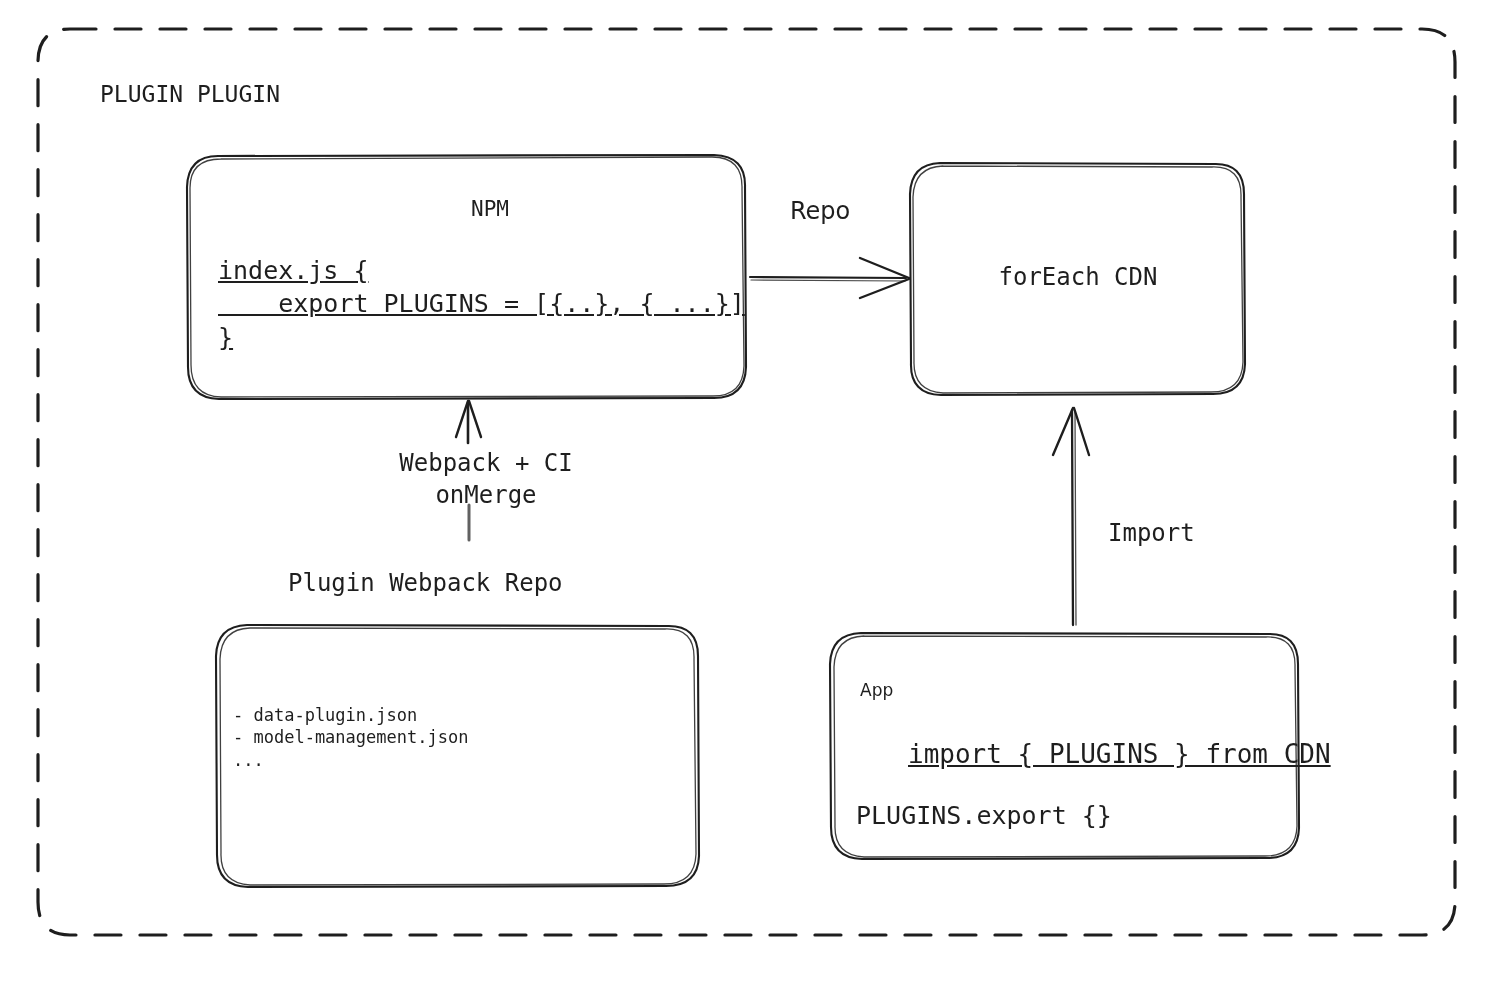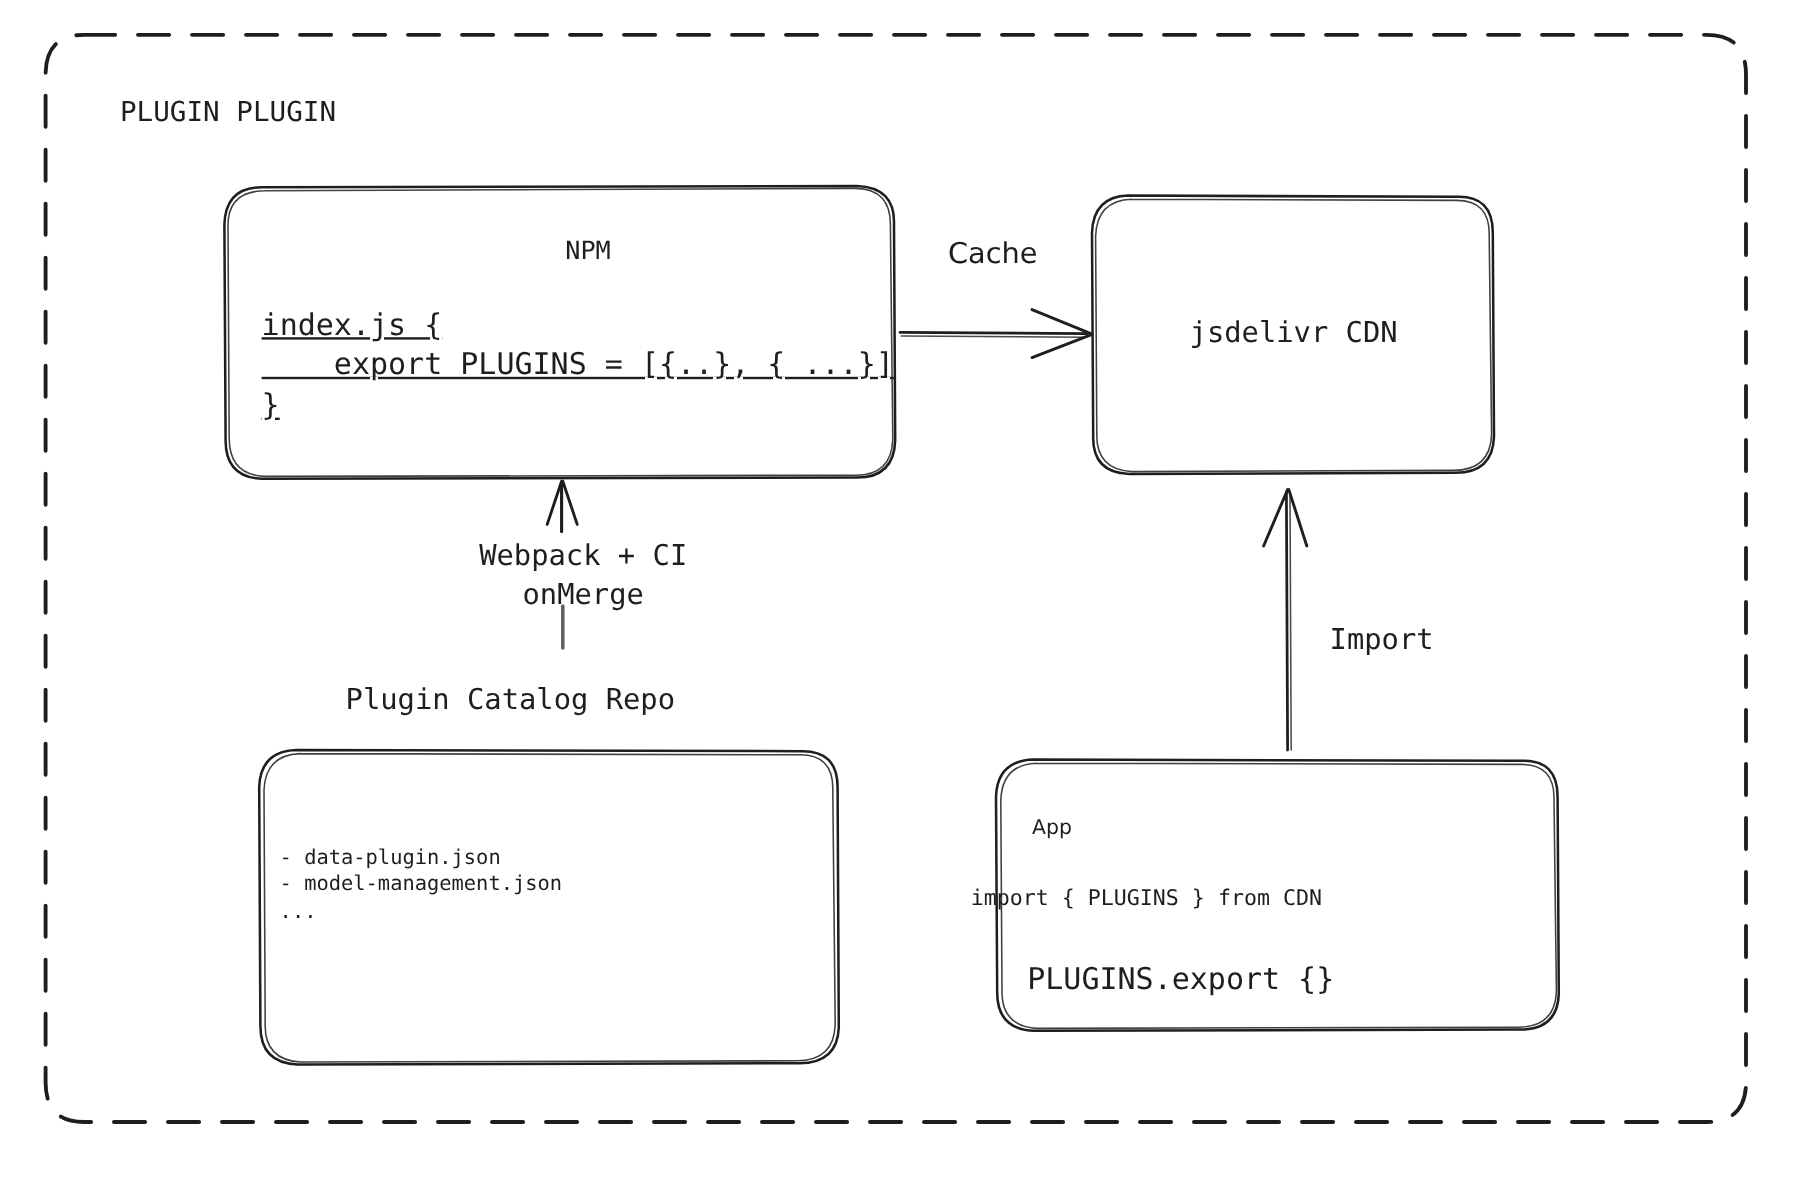--- a/index.html
+++ b/index.html
@@ -91,22 +91,23 @@
     left: 1108px; top: 518px;
     font-size: 24px;
   }
 
   #app-title {
     left: 860px; top: 680px;
     font-size: 17px;
   }
 
   #app-code-1 {
-    left: 809px; top: 738px;
-    font-size: 18px;
+    left: 908px; top: 738px;
+    font-size: 26px;
+    text-decoration: underline;
   }
 
   #app-code-2 {
     left: 856px; top: 800px;
     font-size: 25px;
   }
 </style>
 </head>
 <body>
 
@@ -168,28 +169,28 @@
 </svg>
 
 <div class="txt mono" id="group-title">PLUGIN PLUGIN</div>
 
 <div class="txt mono" id="npm-title">NPM</div>
 
 <div class="txt mono" id="npm-code">index.js {
     export PLUGINS = [{..}, { ...}]
 }</div>
 
-<div class="txt sans" id="cache-label">Cache</div>
-
-<div class="txt mono" id="cdn-title">jsdelivr CDN</div>
+<div class="txt sans" id="cache-label">Repo</div>
+
+<div class="txt mono" id="cdn-title">forEach CDN</div>
 
 <div class="txt mono" id="webpack-label">Webpack + CI
 onMerge</div>
 
-<div class="txt mono" id="repo-title">Plugin Catalog Repo</div>
+<div class="txt mono" id="repo-title">Plugin Webpack Repo</div>
 
 <div class="txt mono" id="repo-list">- data-plugin.json
 - model-management.json
 ...</div>
 
 <div class="txt mono" id="import-label">Import</div>
 
 <div class="txt sans" id="app-title">App</div>
 
 <div class="txt mono" id="app-code-1">import { PLUGINS } from CDN</div>

